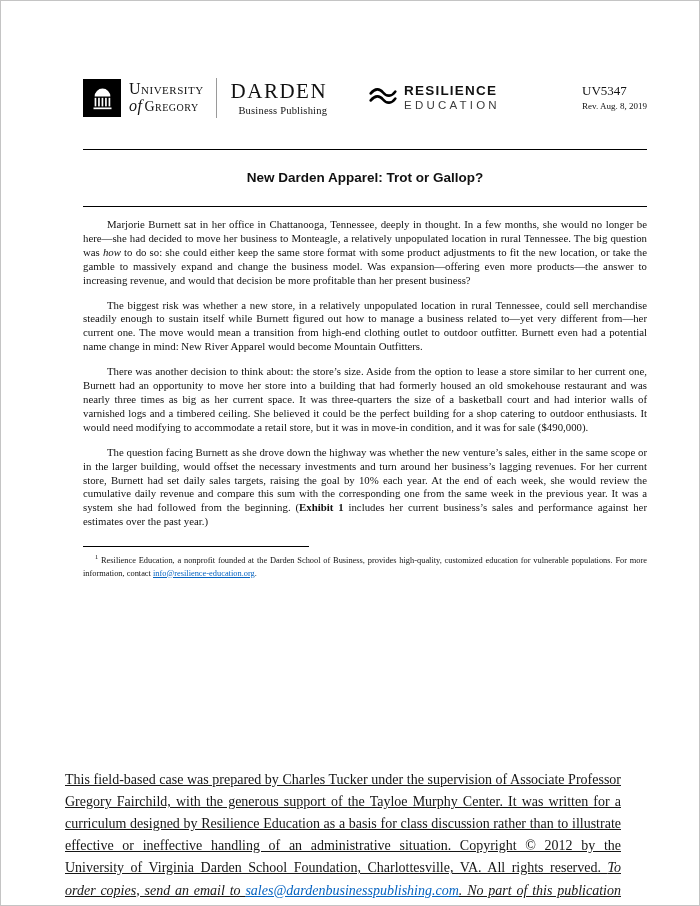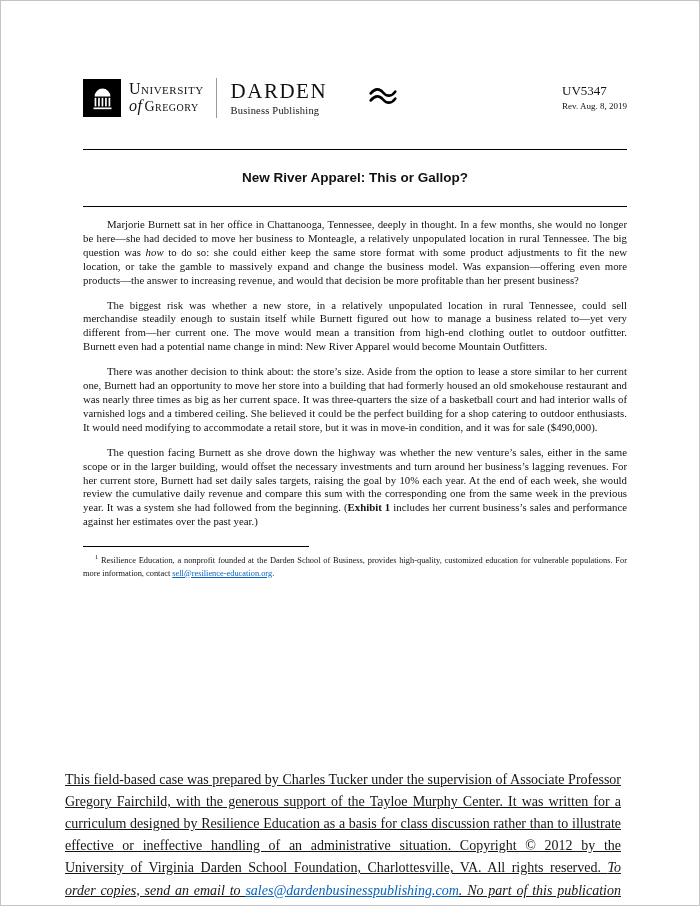--- a/index.html
+++ b/index.html
@@ -4,39 +4,39 @@
 <style>
   * { margin:0; padding:0; box-sizing:border-box; }
   html,body { background:#ffffff; }
   body { font-family:"Liberation Serif", serif; color:#111; }
 
   .page {
     width:700px; height:906px;
     background:#fff;
     border:1px solid #c4c4c4;
     position:relative;
-    padding:74px 72px 0 82px;
+    padding:74px 52px 0 82px;
     overflow:hidden;
   }
 
   
   .masthead { display:flex; align-items:center; height:46px; }
 
   .uva-logo { display:flex; align-items:center; }
   .uva-box { width:38px; height:38px; background:#000; display:flex; align-items:center; justify-content:center; }
   .uva-wordmark { margin-left:8px; font-family:"Liberation Serif", serif; }
   .uva-line1 { font-size:16px; font-variant:small-caps; letter-spacing:.5px; line-height:1.05; }
   .uva-line2 { font-size:14px; font-variant:small-caps; letter-spacing:.5px; line-height:1.05; }
   .uva-line2 i { font-variant:normal; font-size:16px; margin-right:2px;font-style:italic; }
 
   .vdiv { width:1px; height:40px; background:#9a9a9a; margin:0 14px 0 12px; }
 
   .darden { }
   .darden-name { font-family:"Liberation Serif", serif; font-weight:normal; font-size:21px; letter-spacing:1.5px; line-height:1; }
-  .darden-sub { font-family:"Liberation Serif", serif; font-size:10.5px; margin-top:3px; letter-spacing:.2px; }
+  .darden-sub { font-family:"Liberation Serif", serif; font-size:10.5px; margin-top:3px; letter-spacing:.2px;text-align:right; }
 
   .resilience { display:flex; align-items:center; margin-left:42px; gap:7px; }
   .res-text { font-family:"Liberation Sans", sans-serif; }
   .res-name { font-size:13.5px; font-weight:bold; letter-spacing:1.2px; line-height:1.1; }
   .res-sub { font-size:11.5px; letter-spacing:3.2px; color:#3c3c3c; line-height:1.2; }
 
   .docnum { margin-left:auto; text-align:left; font-family:"Liberation Serif", serif; }
   .docnum-no { font-size:13px; line-height:1.3; }
   .docnum-rev { font-size:9px; line-height:1.4; }
 
@@ -108,39 +108,43 @@
       <div class="darden-sub">Business Publishing</div>
     </div>
 
     <div class="resilience">
       <span>
         <svg viewBox="0 0 32 22" width="28" height="20" aria-hidden="true">
           <path d="M2 8 C7 2, 12 2, 16 7 S26 12, 30 6" stroke="#000" stroke-width="3" fill="none" stroke-linecap="round"></path>
           <path d="M2 16 C7 10, 12 10, 16 15 S26 20, 30 14" stroke="#000" stroke-width="3" fill="none" stroke-linecap="round"></path>
         </svg>
       </span>
+      <div class="res-text">
+        <div class="res-name">RESILIENCE</div>
+        <div class="res-sub">EDUCATION</div>
+      </div>
     </div>
 
     <div class="docnum">
       <div class="docnum-no">UV5347</div>
       <div class="docnum-rev">Rev. Aug. 8, 2019</div>
     </div>
   </header>
 
   <div class="rule"></div>
-  <h1 class="title">New River Apparel: This or Gallop?</h1>
+  <h1 class="title">New Darden Apparel: Trot or Gallop?</h1>
   <div class="rule-2"></div>
 
 
   <p class="body-p"><span>Marjorie Burnett sat in her office in Chattanooga, Tennessee, deeply in thought. In a few months, she would no longer be here—she had decided to move her business to Monteagle, a relatively unpopulated location in rural Tennessee. The big question was </span><span class="em">how</span><span> to do so: she could either keep the same store format with some product adjustments to fit the new location, or take the gamble to massively expand and change the business model. Was expansion—offering even more products—the answer to increasing revenue, and would that decision be more profitable than her present business?</span></p>
 
   <p class="body-p">The biggest risk was whether a new store, in a relatively unpopulated location in rural Tennessee, could sell merchandise steadily enough to sustain itself while Burnett figured out how to manage a business related to—yet very different from—her current one. The move would mean a transition from high-end clothing outlet to outdoor outfitter. Burnett even had a potential name change in mind: New River Apparel would become Mountain Outfitters.</p>
 
   <p class="body-p">There was another decision to think about: the store’s size. Aside from the option to lease a store similar to her current one, Burnett had an opportunity to move her store into a building that had formerly housed an old smokehouse restaurant and was nearly three times as big as her current space. It was three-quarters the size of a basketball court and had interior walls of varnished logs and a timbered ceiling. She believed it could be the perfect building for a shop catering to outdoor enthusiasts. It would need modifying to accommodate a retail store, but it was in move-in condition, and it was for sale ($490,000).</p>
 
   <p class="body-p"><span>The question facing Burnett as she drove down the highway was whether the new venture’s sales, either in the same scope or in the larger building, would offset the necessary investments and turn around her business’s lagging revenues. For her current store, Burnett had set daily sales targets, raising the goal by 10% each year. At the end of each week, she would review the cumulative daily revenue and compare this sum with the corresponding one from the same week in the previous year. It was a system she had followed from the beginning. (</span><span class="bold">Exhibit 1</span><span> includes her current business’s sales and performance against her estimates over the past year.)</span></p>
 
   <div class="fn-rule"></div>
-  <p class="footnote"><sup>1</sup><span> Resilience Education, a nonprofit founded at the Darden School of Business, provides high-quality, customized education for vulnerable populations. For more information, contact </span><a class="doc-link">sell@resilience-education.org</a><span>.</span></p>
+  <p class="footnote"><sup>1</sup><span> Resilience Education, a nonprofit founded at the Darden School of Business, provides high-quality, customized education for vulnerable populations. For more information, contact </span><a class="doc-link">info@resilience-education.org</a><span>.</span></p>
 
   <footer class="copyright"><span>This field-based case was prepared by Charles Tucker under the supervision of Associate Professor Gregory Fairchild, with the generous support of the Tayloe Murphy Center. It was written for a curriculum designed by Resilience Education as a basis for class discussion rather than to illustrate effective or ineffective handling of an administrative situation. Copyright © 2012 by the University of Virginia Darden School Foundation, Charlottesville, VA. All rights reserved. </span><span class="it">To order copies, send an email to </span><a class="doc-link it">sales@dardenbusinesspublishing.com</a><span class="it">. No part of this publication may be reproduced, stored in a retrieval system, used in a spreadsheet, or transmitted in any form or by any means—electronic, mechanical, photocopying, recording, or otherwise—without the permission of the Darden School Foundation. </span><span>Our goal is to publish materials of the highest quality, so please submit any errata to </span><a class="doc-link">editorial@dardenbusinesspublishing.com</a><span>.</span></footer>
 
 </div>
 
 </body></html>

